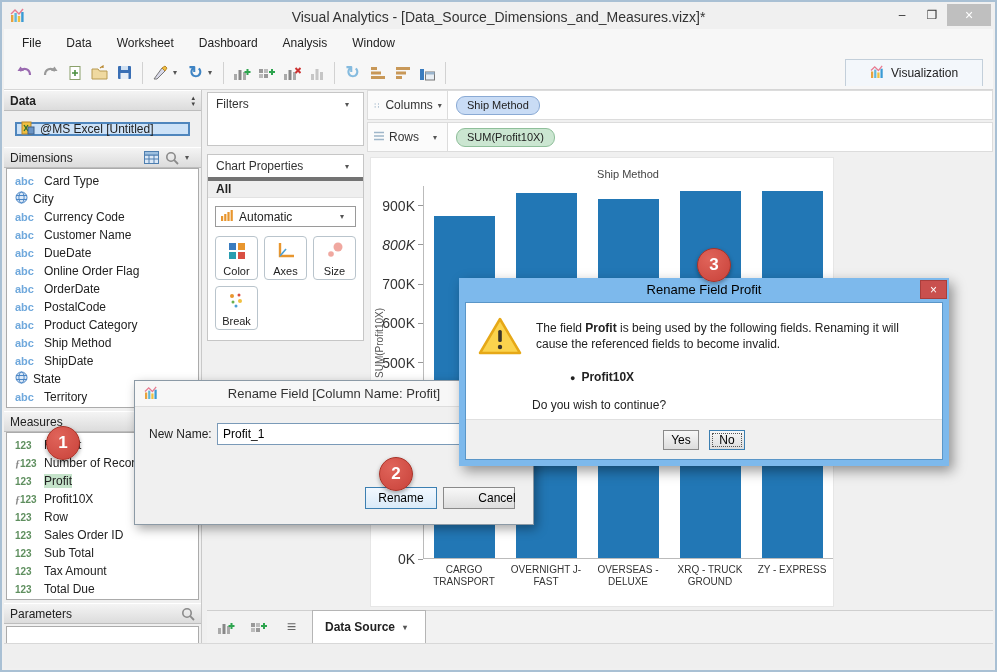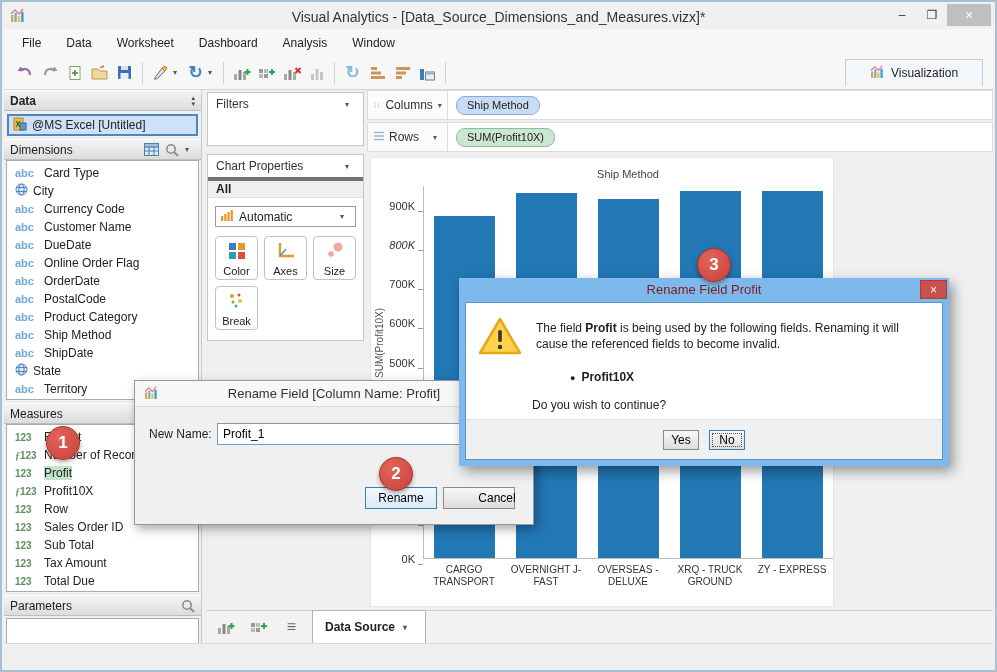--- a/index.html
+++ b/index.html
@@ -23,21 +23,21 @@
   .glyph-blue { color:#3f84c4; font-size:17px; font-weight:bold; }
   .glyph-lblue { color:#85bbdf; font-size:17px; font-weight:bold; }
   .viz-tab { position:absolute; right:12px; top:57px; width:138px; height:27px; background:#f3f7fb; border:1px solid #c3cfda; border-bottom:none; display:flex; align-items:center; justify-content:center; gap:6px; font-size:12px; }
 
   
   .left-panel { position:absolute; left:2px; top:88px; width:198px; bottom:27px; background:#f0f0f0; border-right:1px solid #c9c9c9; }
   .panel-hdr { height:21px; display:flex; align-items:center; padding:0 6px; background:linear-gradient(#f4f4f4,#dcdcdc); border-top:1px solid #fff; border-bottom:1px solid #bdbdbd; }
   .panel-hdr .lbl { flex:1; }
   .panel-hdr.bold .lbl { font-weight:bold; }
   .updown { font-size:7px; line-height:6px; color:#444; text-align:center; }
-  .src-item { margin:3px; height:22px; display:flex; align-items:center; gap:5px; padding:0 4px; background:#cde2f7; border:2px solid #4f86bd; }
+  .src-item { margin:11px; height:14px; display:flex; align-items:center; gap:5px; padding:0 4px; background:#cde2f7; border:2px solid #4f86bd; }
   .listbox { background:#fff; border:1px solid #ababab; margin:0 2px; overflow:hidden; }
   .tree-item { height:18px; display:flex; align-items:center; gap:5px; padding-left:8px; white-space:nowrap; }
   .ic-abc { color:#6fa8dc; font-size:11px; font-weight:bold; width:24px; }
   .ic-123 { color:#5f8f5f; font-size:10px; font-weight:bold; width:24px; text-align:left; }
   .ic-fx { color:#888; font-style:italic; font-family:"Liberation Serif",serif; font-size:10px; }
   .tree-label.hl { background:#c5e3ca; }
   .hdr-icons { display:flex; align-items:center; gap:6px; }
   .params-box { margin:2px; height:28px; background:#fff; border:1px solid #ababab; }
 
   
@@ -59,21 +59,21 @@
   .shelf-label-zone { width:80px; height:100%; display:flex; align-items:center; gap:5px; padding:0 4px 0 6px; border-right:1px solid #dcdcdc; background:#fbfbfb; font-size:12px; color:#333; }
   .shelf-label-zone .lbl { flex:1; }
   .pill { margin-left:8px; height:19px; border-radius:9px; display:flex; align-items:center; padding:0 10px; font-size:11px; }
   .pill.blue { background:#c9dcf5; border:1px solid #8aaad4; }
   .pill.green { background:#cbe6d1; border:1px solid #8fbf9a; }
   .grip-v { color:#9fb6c9; font-size:8px; letter-spacing:1px; }
   .chart-box { position:absolute; left:368px; top:155px; width:464px; height:450px; background:#fff; border:1px solid #e6e6e6; }
   .chart-title { position:absolute; top:10px; left:52px; width:410px; text-align:center; font-size:11px; color:#444; }
   .ylab { position:absolute; left:3px; top:150px; writing-mode:vertical-rl; transform:rotate(180deg); font-size:10px; color:#555; }
   .ygutter { position:absolute; left:0; top:28px; width:52px; height:373px; }
-  .ytick { position:absolute; right:0; display:flex; align-items:flex-end; gap:3px; transform:translateY(50%); font-size:11px; color:#333; }
+  .ytick { position:absolute; right:0; display:flex; align-items:center; gap:3px; transform:translateY(50%); font-size:14px; color:#333; }
   .ytick .dash { width:5px; height:1px; background:#999; }
   .plot { position:absolute; left:52px; top:28px; width:410px; height:373px; border-left:1px solid #bbb; border-bottom:1px solid #bbb; display:flex; align-items:flex-end; }
   .bar-cell { flex:1; height:100%; display:flex; align-items:flex-end; justify-content:center; }
   .bar { width:61px; }
   .xlabels { position:absolute; left:52px; top:406px; width:410px; display:flex; }
   .xcell { flex:1; text-align:center; font-size:10px; line-height:12px; color:#333; white-space:pre-line; }
 
   
   .bottom-bar { position:absolute; left:205px; right:2px; top:608px; height:33px; background:#f2f2f2; border-top:1px solid #cfcfcf; display:flex; align-items:center; padding-left:6px; gap:8px; }
   .ds-tab { height:33px; margin-top:-1px; background:#fff; border:1px solid #b5b5b5; border-bottom:none; display:flex; align-items:center; gap:8px; padding:0 12px; font-weight:bold; font-size:12px; }
@@ -84,21 +84,21 @@
   .dlg1-title { height:26px; display:flex; align-items:center; background:#f7f7f7; border-bottom:1px solid #ddd; position:relative; }
   .dlg1-title .txt { position:absolute; left:0; right:0; text-align:center; font-size:13px; color:#333; }
   .dlg1-title .ic { margin-left:9px; z-index:1; }
   .dlg-field-row { position:absolute; left:0; top:42px; width:100%; display:flex; align-items:center; }
   .dlg-field-row label { width:82px; padding-left:14px; font-size:12px; }
   .dlg-input { width:306px; height:22px; border:1px solid #7a9ab8; padding:0 5px; font-size:12px; font-family:"Liberation Sans",sans-serif; background:#fff; }
   .btn { height:22px; background:linear-gradient(#f8f8f8,#dddddd); border:1px solid #8a8a8a; font-size:12px; font-family:"Liberation Sans",sans-serif; display:flex; align-items:center; justify-content:center; }
   .dlg1 .btn { position:absolute; top:106px; width:72px; }
   .btn.primary { border-color:#3c7fb1; background:linear-gradient(#f2f8ff,#d9eaf8); }
   .dlg2 { position:absolute; left:457px; top:276px; width:490px; height:188px; background:#7db9ec; padding:24px 6px 6px 6px; box-shadow:4px 5px 12px rgba(0,0,0,.4); z-index:40; }
-  .dlg2-title { position:absolute; top:4px; left:0; right:0; text-align:center; font-size:13px; color:#7f1d1d; }
+  .dlg2-title { position:absolute; top:4px; left:0; right:0; text-align:center; font-size:13px; color:#000000; }
   .dlg2-close { position:absolute; top:2px; right:2px; width:27px; height:19px; background:#c9504e; color:#fff; display:flex; align-items:center; justify-content:center; font-size:12px; border:1px solid #a93e3c; }
   .dlg2-body { background:#fff; border:1px solid #5a96c8; height:100%; display:flex; flex-direction:column; padding:14px 12px 0 12px; font-size:12px; }
   .wd-row { display:flex; gap:14px; }
   .wd-text { line-height:16px; padding-top:3px; }
   .wd-bullet { margin:12px 0 0 92px; font-weight:bold; }
   .wd-bullet .dot { font-size:9px; margin-right:6px; font-weight:normal; }
   .wd-question { margin:14px 0 0 54px; }
   .wd-btnrow { margin:auto -12px 0 -12px; height:40px; background:#f0f0f0; border-top:1px solid #e0e0e0; display:flex; align-items:center; justify-content:center; gap:10px; }
   .wd-btnrow .btn { width:36px; height:20px; }
   .btn.focused { border-color:#3c7fb1; outline:1px dotted #555; outline-offset:-4px; }

